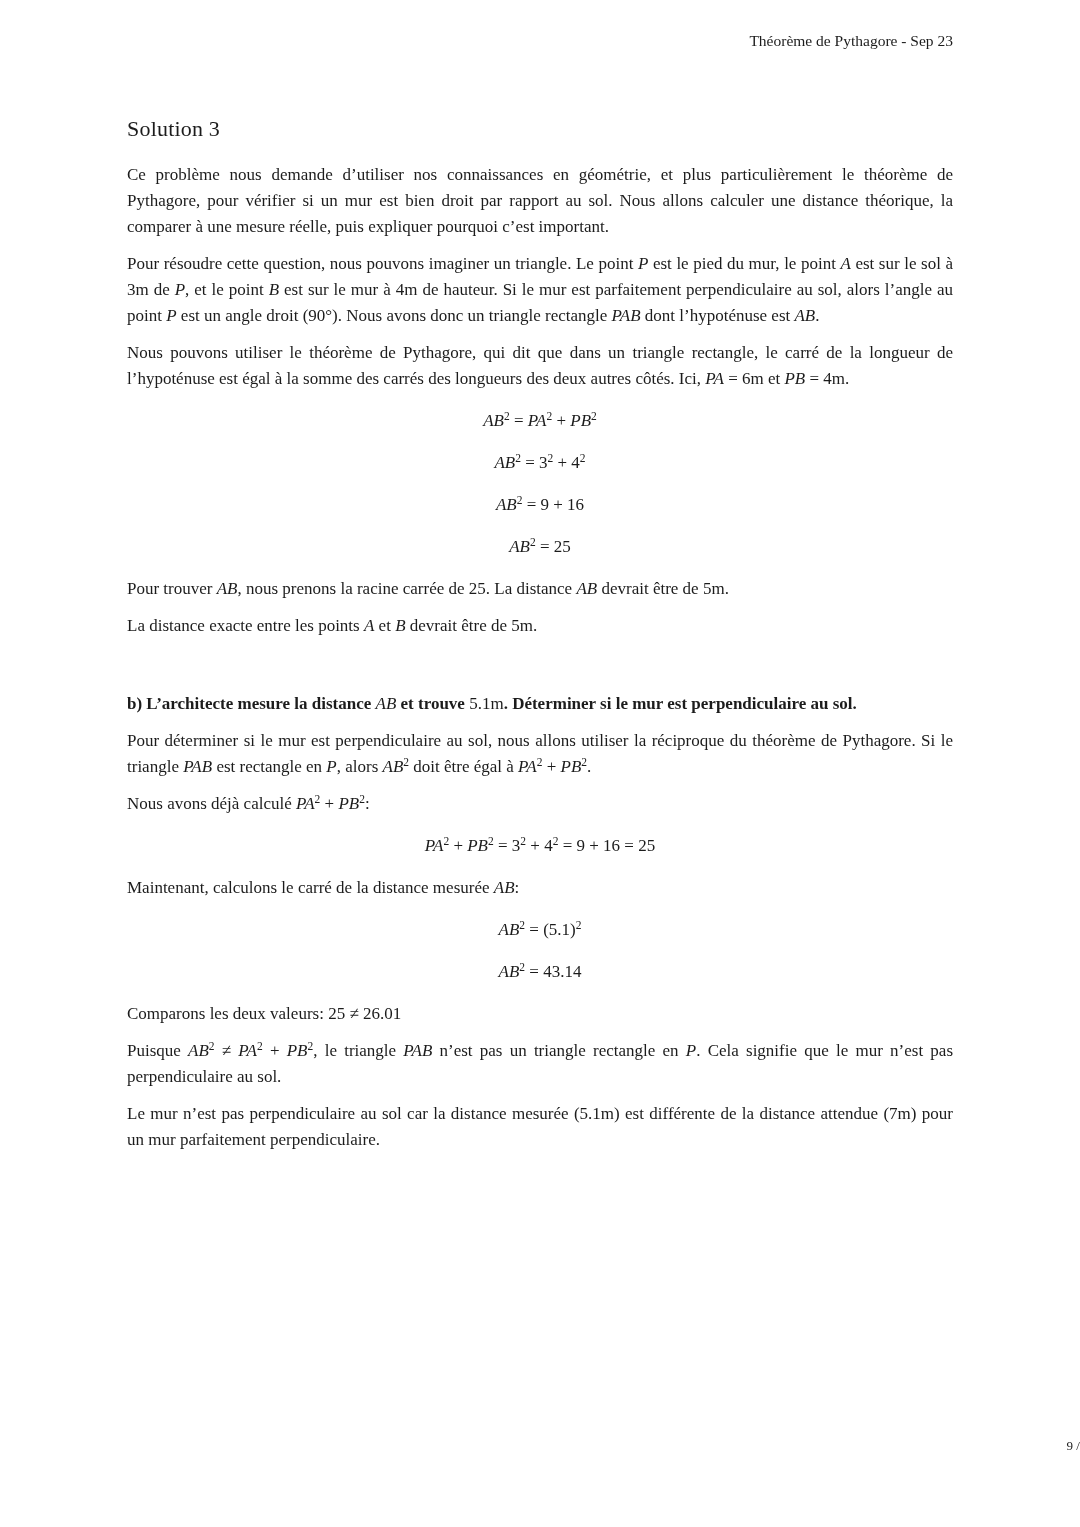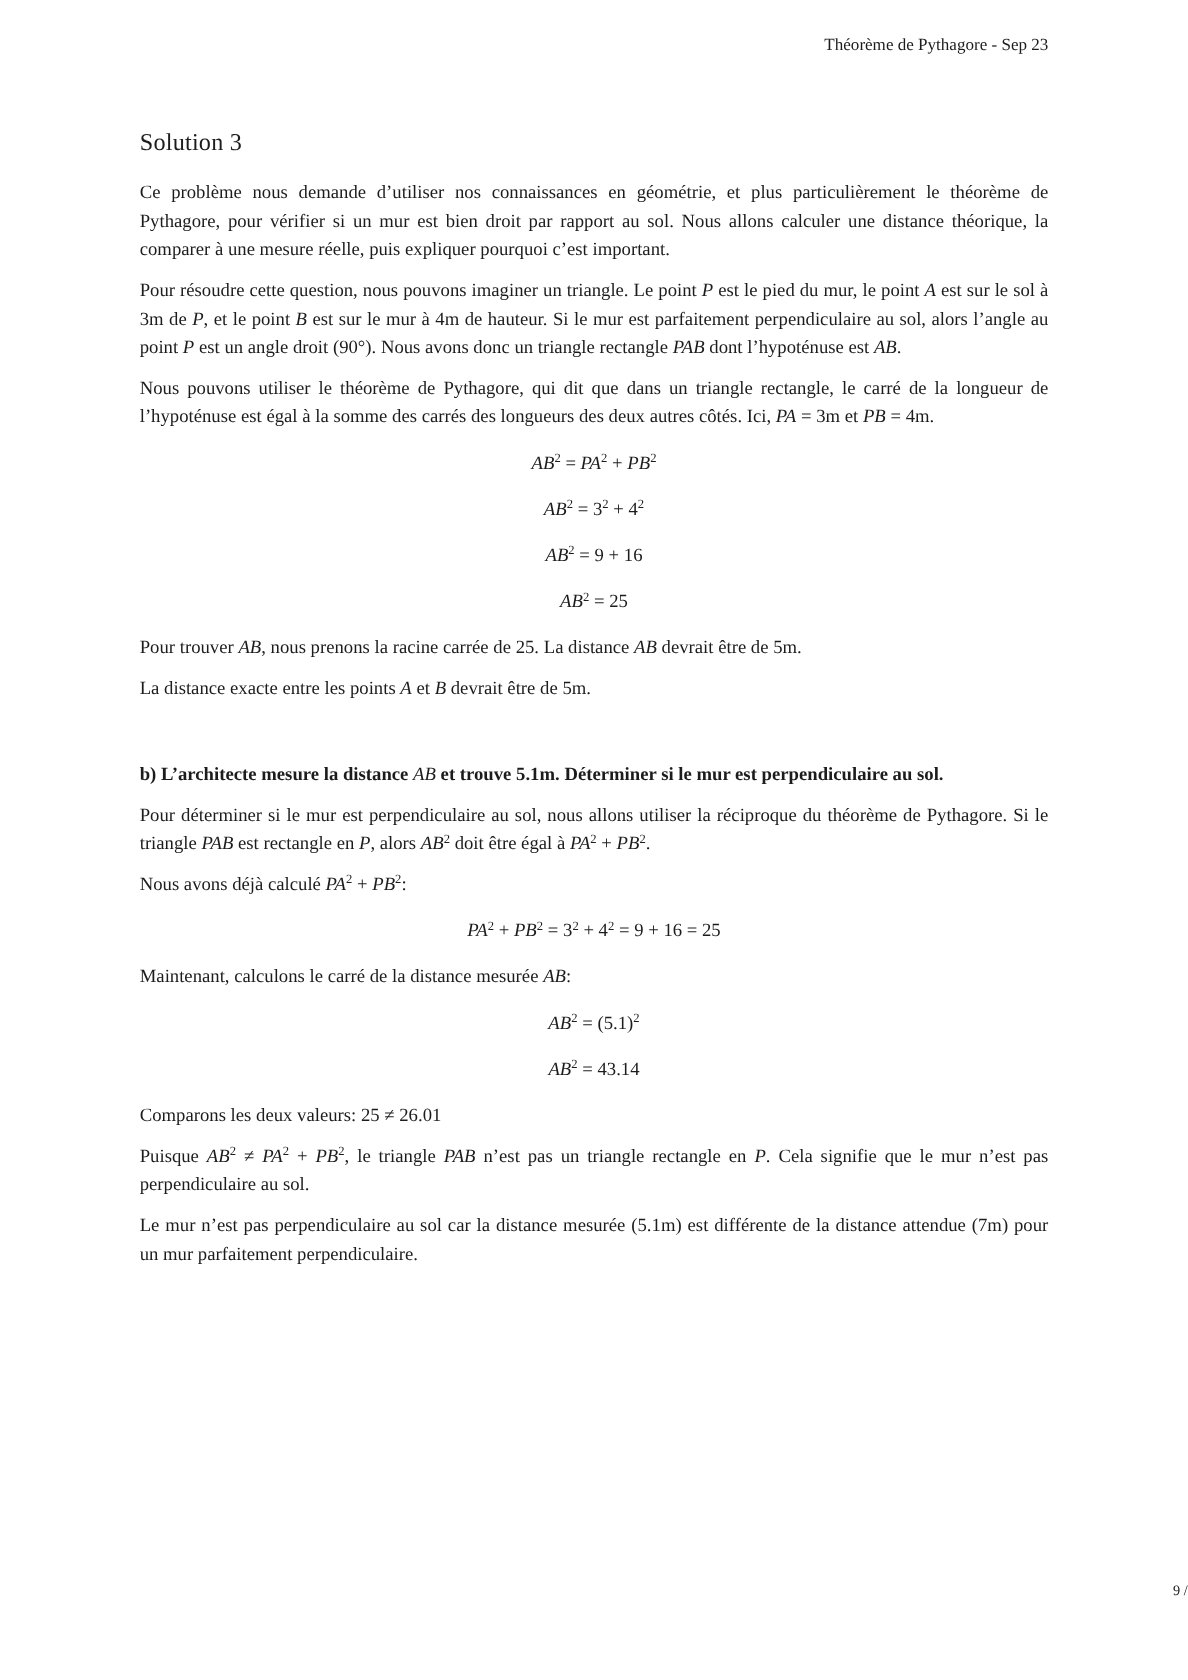--- a/index.html
+++ b/index.html
@@ -57,21 +57,21 @@
     line-height: 26px;
     text-align: center;
     margin: 16px 0;
   }
   .mvar {
     font-style: italic;
     font-weight: normal;
   }
   .mrm {
     font-style: normal;
-    font-weight: bold;
+    font-weight: normal;
   }
   sup.msup {
     font-size: 11.5px;
     line-height: 0;
     vertical-align: baseline;
     position: relative;
     top: -0.5em;
     font-style: normal;
   }
   .footer {
@@ -88,21 +88,21 @@
 <body>
 
 <div class="page">
   <div class="header">Théorème de Pythagore - Sep 23</div>
 
   <div class="doc">
     <div class="title">Solution 3</div>
     <div id="content">
         <div class="para"><span class="mtext">Ce problème nous demande d’utiliser nos connaissances en géométrie, et plus particulièrement le théorème de Pythagore, pour vérifier si un mur est bien droit par rapport au sol. Nous allons calculer une distance théorique, la comparer à une mesure réelle, puis expliquer pourquoi c’est important.</span></div>
         <div class="para"><span class="mtext">Pour résoudre cette question, nous pouvons imaginer un triangle. Le point </span><span class="mvar">P</span><span class="mtext"> est le pied du mur, le point </span><span class="mvar">A</span><span class="mtext"> est sur le sol à 3m de </span><span class="mvar">P</span><span class="mtext">, et le point </span><span class="mvar">B</span><span class="mtext"> est sur le mur à 4m de hauteur. Si le mur est parfaitement perpendiculaire au sol, alors l’angle au point </span><span class="mvar">P</span><span class="mtext"> est un angle droit (90°). Nous avons donc un triangle rectangle </span><span class="mvar">PAB</span><span class="mtext"> dont l’hypoténuse est </span><span class="mvar">AB</span><span class="mtext">.</span></div>
-        <div class="para"><span class="mtext">Nous pouvons utiliser le théorème de Pythagore, qui dit que dans un triangle rectangle, le carré de la longueur de l’hypoténuse est égal à la somme des carrés des longueurs des deux autres côtés. Ici, </span><span class="mvar">PA</span><span class="mtext"> = 3m et </span><span class="mvar">PB</span><span class="mtext"> = 4m.</span></div>
+        <div class="para"><span class="mtext">Nous pouvons utiliser le théorème de Pythagore, qui dit que dans un triangle rectangle, le carré de la longueur de l’hypoténuse est égal à la somme des carrés des longueurs des deux autres côtés. Ici, </span><span class="mvar">PA</span><span class="mtext"> = 6m et </span><span class="mvar">PB</span><span class="mtext"> = 4m.</span></div>
         <div class="equation"><span class="mvar">AB</span><sup class="msup">2</sup><span class="mtext"> = </span><span class="mvar">PA</span><sup class="msup">2</sup><span class="mtext"> + </span><span class="mvar">PB</span><sup class="msup">2</sup></div>
         <div class="equation"><span class="mvar">AB</span><sup class="msup">2</sup><span class="mtext"> = 3</span><sup class="msup">2</sup><span class="mtext"> + 4</span><sup class="msup">2</sup></div>
         <div class="equation"><span class="mvar">AB</span><sup class="msup">2</sup><span class="mtext"> = 9 + 16</span></div>
         <div class="equation"><span class="mvar">AB</span><sup class="msup">2</sup><span class="mtext"> = 25</span></div>
         <div class="para"><span class="mtext">Pour trouver </span><span class="mvar">AB</span><span class="mtext">, nous prenons la racine carrée de 25. La distance </span><span class="mvar">AB</span><span class="mtext"> devrait être de 5m.</span></div>
         <div class="para"><span class="mtext">La distance exacte entre les points </span><span class="mvar">A</span><span class="mtext"> et </span><span class="mvar">B</span><span class="mtext"> devrait être de 5m.</span></div>
         <div class="heading spaced"><span class="mtext">b) L’architecte mesure la distance </span><span class="mvar">AB</span><span class="mtext"> et trouve </span><span class="mrm">5.1m</span><span class="mtext">. Déterminer si le mur est perpendiculaire au sol.</span></div>
         <div class="para"><span class="mtext">Pour déterminer si le mur est perpendiculaire au sol, nous allons utiliser la réciproque du théorème de Pythagore. Si le triangle </span><span class="mvar">PAB</span><span class="mtext"> est rectangle en </span><span class="mvar">P</span><span class="mtext">, alors </span><span class="mvar">AB</span><sup class="msup">2</sup><span class="mtext"> doit être égal à </span><span class="mvar">PA</span><sup class="msup">2</sup><span class="mtext"> + </span><span class="mvar">PB</span><sup class="msup">2</sup><span class="mtext">.</span></div>
         <div class="para"><span class="mtext">Nous avons déjà calculé </span><span class="mvar">PA</span><sup class="msup">2</sup><span class="mtext"> + </span><span class="mvar">PB</span><sup class="msup">2</sup><span class="mtext">:</span></div>
         <div class="equation"><span class="mvar">PA</span><sup class="msup">2</sup><span class="mtext"> + </span><span class="mvar">PB</span><sup class="msup">2</sup><span class="mtext"> = 3</span><sup class="msup">2</sup><span class="mtext"> + 4</span><sup class="msup">2</sup><span class="mtext"> = 9 + 16 = 25</span></div>

